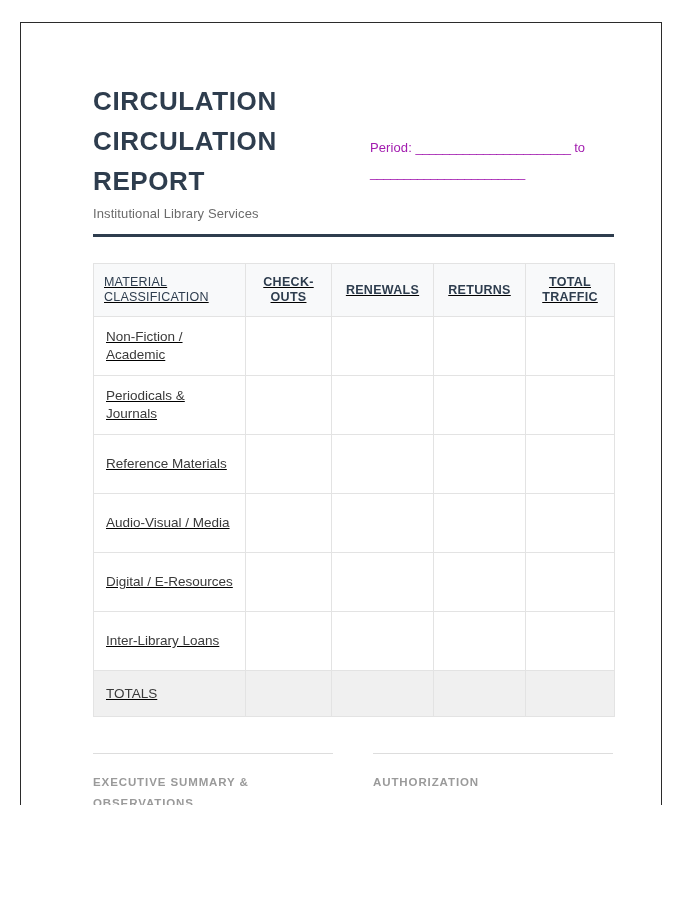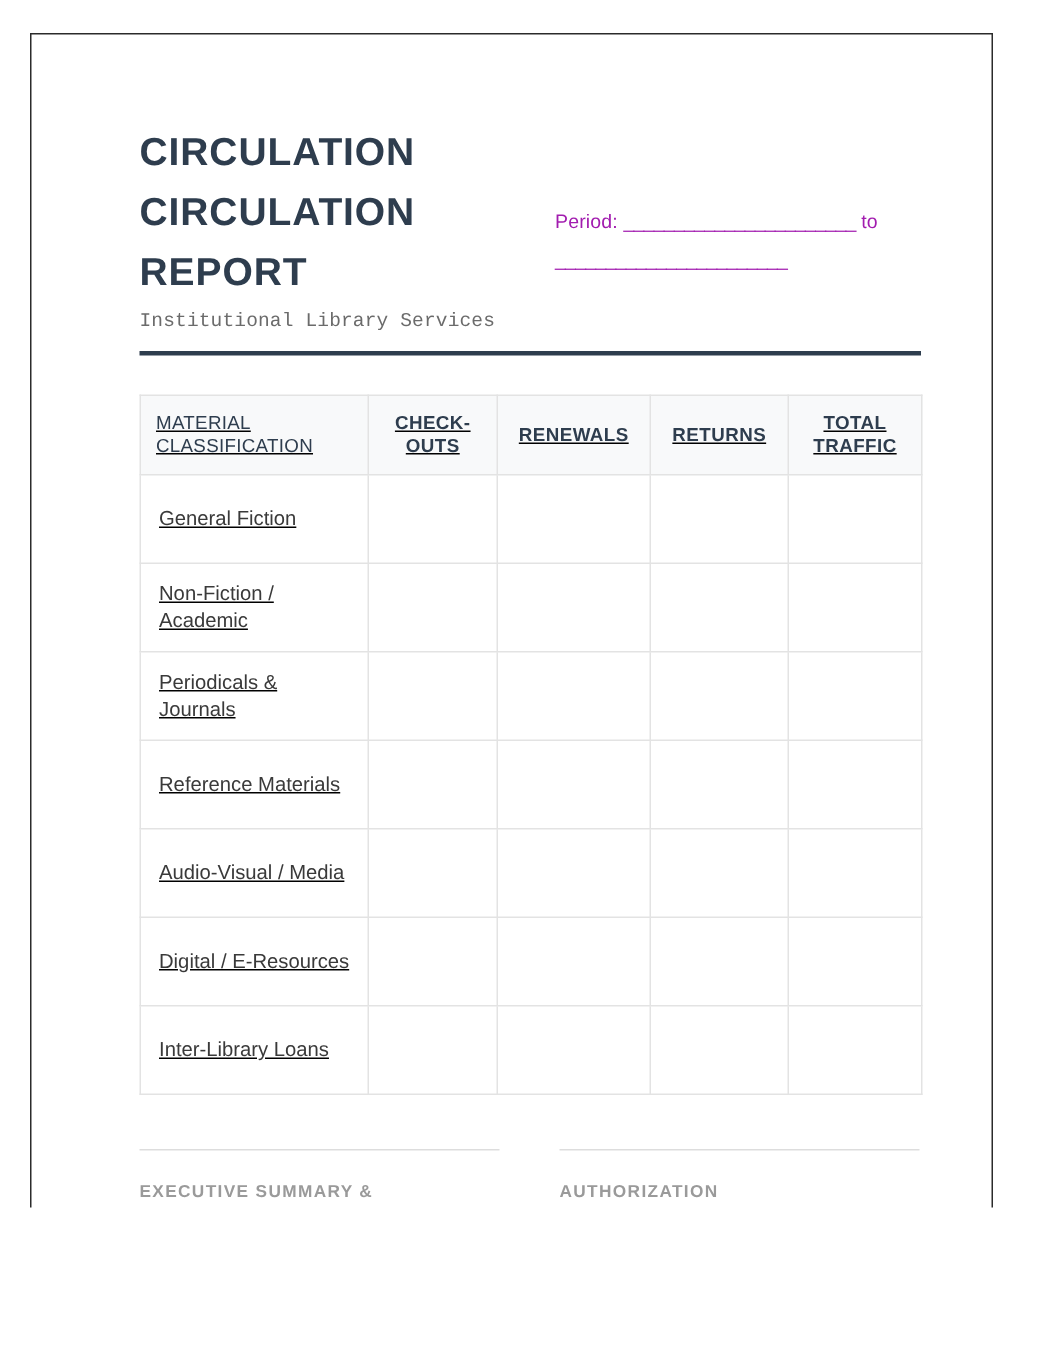--- a/index.html
+++ b/index.html
@@ -52,21 +52,20 @@
     line-height: 40px;
     margin: 0;
     white-space: normal;
   }
   .doc-subtitle {
     margin: 5px 0 12px 0;
     font-size: 13px;
     color: #6b6b6b;
     line-height: 16px;
     letter-spacing: 0.1px;
-    font-family: Liberation Mono, monospace;
   }
 
   .period-block {
     position: absolute;
     left: 277px;
     top: 54px;
     width: 244px;
     font-size: 13px;
     color: #a21caf;
     line-height: 25px;
@@ -204,27 +203,20 @@
         <tr>
           <th class="col-material">MATERIAL CLASSIFICATION</th>
           <th class="col-metric">CHECK-OUTS</th>
           <th class="col-metric">RENEWALS</th>
           <th class="col-metric">RETURNS</th>
           <th class="col-metric">TOTAL TRAFFIC</th>
         </tr>
       </thead>
       <tbody>
         <tr>
-          <td>General Fiction</td>
-          <td class="cell-value"></td>
-          <td class="cell-value"></td>
-          <td class="cell-value"></td>
-          <td class="cell-value"></td>
-        </tr>
-        <tr>
           <td>Non-Fiction / Academic</td>
           <td class="cell-value"></td>
           <td class="cell-value"></td>
           <td class="cell-value"></td>
           <td class="cell-value"></td>
         </tr>
         <tr>
           <td>Periodicals &amp; Journals</td>
           <td class="cell-value"></td>
           <td class="cell-value"></td>
@@ -247,20 +239,27 @@
         </tr>
         <tr>
           <td>Digital / E-Resources</td>
           <td class="cell-value"></td>
           <td class="cell-value"></td>
           <td class="cell-value"></td>
           <td class="cell-value"></td>
         </tr>
         <tr>
           <td>Inter-Library Loans</td>
+          <td class="cell-value"></td>
+          <td class="cell-value"></td>
+          <td class="cell-value"></td>
+          <td class="cell-value"></td>
+        </tr>
+        <tr class="totals-row">
+          <td>TOTALS</td>
           <td class="cell-value"></td>
           <td class="cell-value"></td>
           <td class="cell-value"></td>
           <td class="cell-value"></td>
         </tr>
       </tbody>
     </table>
 
     <div class="footer-zone">
       <div class="footer-col">

